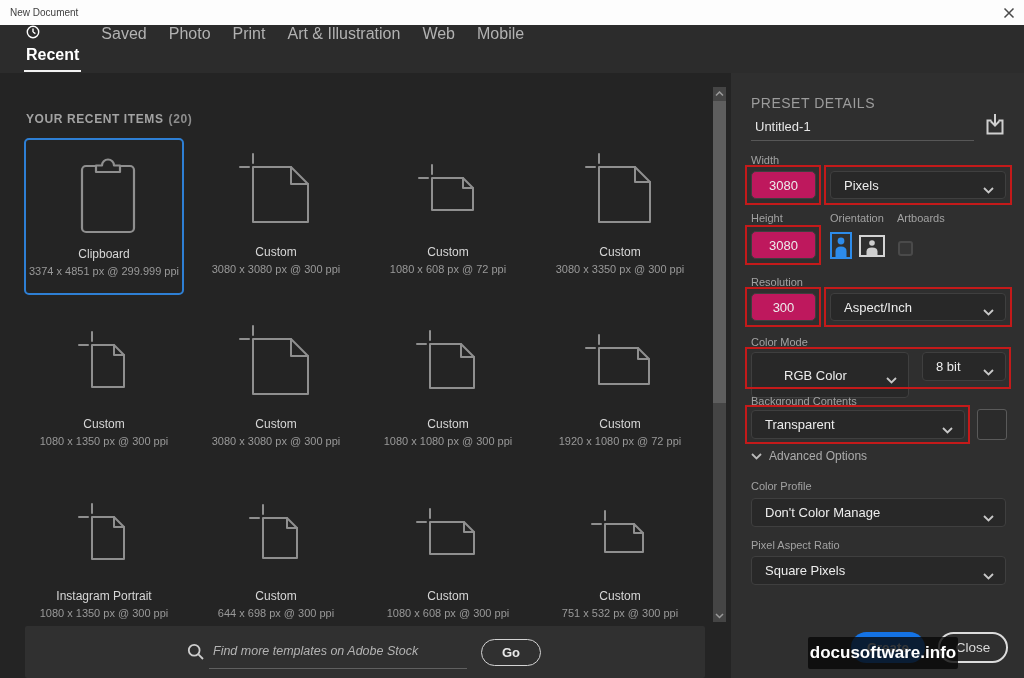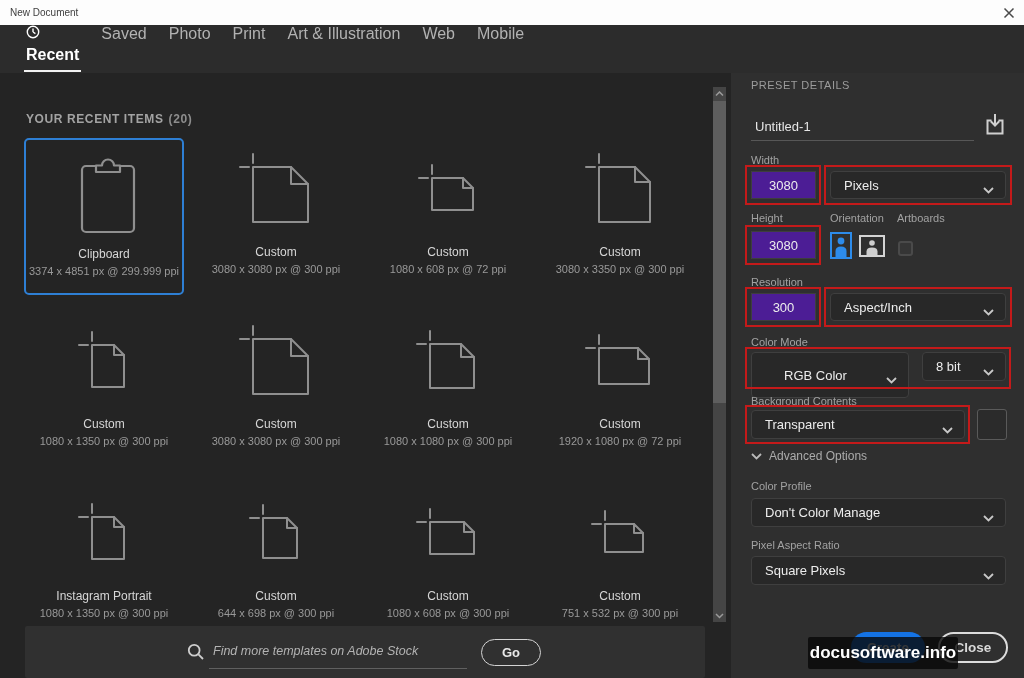--- a/index.html
+++ b/index.html
@@ -38,34 +38,34 @@
 
   
   .searchbar { position:absolute; left:25px; top:541px; width:680px; height:52px; background:#303030; border-radius:2px; }
   .searchbar .mag { position:absolute; left:161px; top:16px; }
   .search-field { position:absolute; left:184px; top:10px; width:258px; height:33px; border-bottom:1px solid #606060; }
   .search-field .ph { font-style:italic; font-size:12.5px; color:#b3b3b3; line-height:30px; padding-left:4px; }
   .go-btn { position:absolute; left:456px; top:13px; width:60px; height:27px; border:1.5px solid #d3d3d3; border-radius:13.5px; display:flex; align-items:center; justify-content:center; font-size:13px; font-weight:700; color:#e8e8e8; }
 
   
   .right-panel { position:absolute; left:731px; top:73px; width:293px; height:605px; background:var(--right-bg); }
-  .rp-heading { position:absolute; left:20px; top:6px; font-size:11px; letter-spacing:.5px; color:#9c9c9c; }
+  .rp-heading { position:absolute; left:20px; top:22px; font-size:14px; letter-spacing:.5px; color:#9c9c9c; }
   .doc-name { position:absolute; left:24px; top:46px; font-size:13px; color:#e6e6e6; }
   .doc-name-line { position:absolute; left:20px; top:67px; width:223px; border-bottom:1px solid #575757; }
   .save-icon { position:absolute; left:253px; top:39px; }
   .rp-label { position:absolute; font-size:11px; color:#a2a2a2; }
-  .num-input { position:absolute; width:65px; height:28px; background:#4c1d95; border:1px solid #3e3e3e; border-radius:0; color:#ededed; font-size:13px; display:flex; align-items:center; justify-content:center; }
+  .num-input { position:absolute; width:65px; height:28px; background:#be185d; border:1px solid #3e3e3e; border-radius:5px; color:#ededed; font-size:13px; display:flex; align-items:center; justify-content:center; }
   .dropdown { position:absolute; height:28px; background:#282828; border:1px solid #3f3f3f; border-radius:4px; color:#ededed; font-size:13px; display:flex; align-items:center; padding-left:13px; }
   .dropdown .chev { position:absolute; right:11px; top:50%; margin-top:-3px; }
   .orient-btn { position:absolute; }
   .checkbox { position:absolute; left:167px; top:168px; width:15px; height:15px; border:2px solid #4a4a4a; background:#353535; border-radius:3px; }
   .advanced { position:absolute; left:20px; top:376px; display:flex; align-items:center; gap:7px; font-size:12px; color:#ababab; }
   .swatch { position:absolute; left:246px; top:336px; width:30px; height:31px; border:1.5px solid #5a5a5a; background:#2b2b2b; border-radius:3px; }
   .create-btn { position:absolute; left:120px; top:559px; width:74px; height:31px; border-radius:15.5px; background:var(--accent-blue); color:#eaf2fd; font-size:13.5px; font-weight:700; display:flex; align-items:center; justify-content:center; }
-  .close-btn { position:absolute; left:207px; top:559px; width:70px; height:31px; border-radius:15.5px; border:2px solid #dcdcdc; color:#dadada; font-size:13.5px; font-weight:700; display:flex; align-items:center; justify-content:center; }
+  .close-btn { position:absolute; left:207px; top:559px; width:70px; height:31px; border-radius:15.5px; border:2px solid #dcdcdc; color:#dadada; font-size:13.5px; font-weight:400; display:flex; align-items:center; justify-content:center; }
 
   
   .red-box { position:absolute; border:2.5px solid var(--annotation-red); }
   .watermark { position:absolute; left:808px; top:637px; width:150px; height:32px; background:rgba(8,8,8,.8); border-radius:2px; display:flex; align-items:center; justify-content:center; font-size:17px; font-weight:700; color:#ffffff; white-space:nowrap; z-index:30; }
 </style>
 </head>
 <body>
 
 <div class="stage">
 

